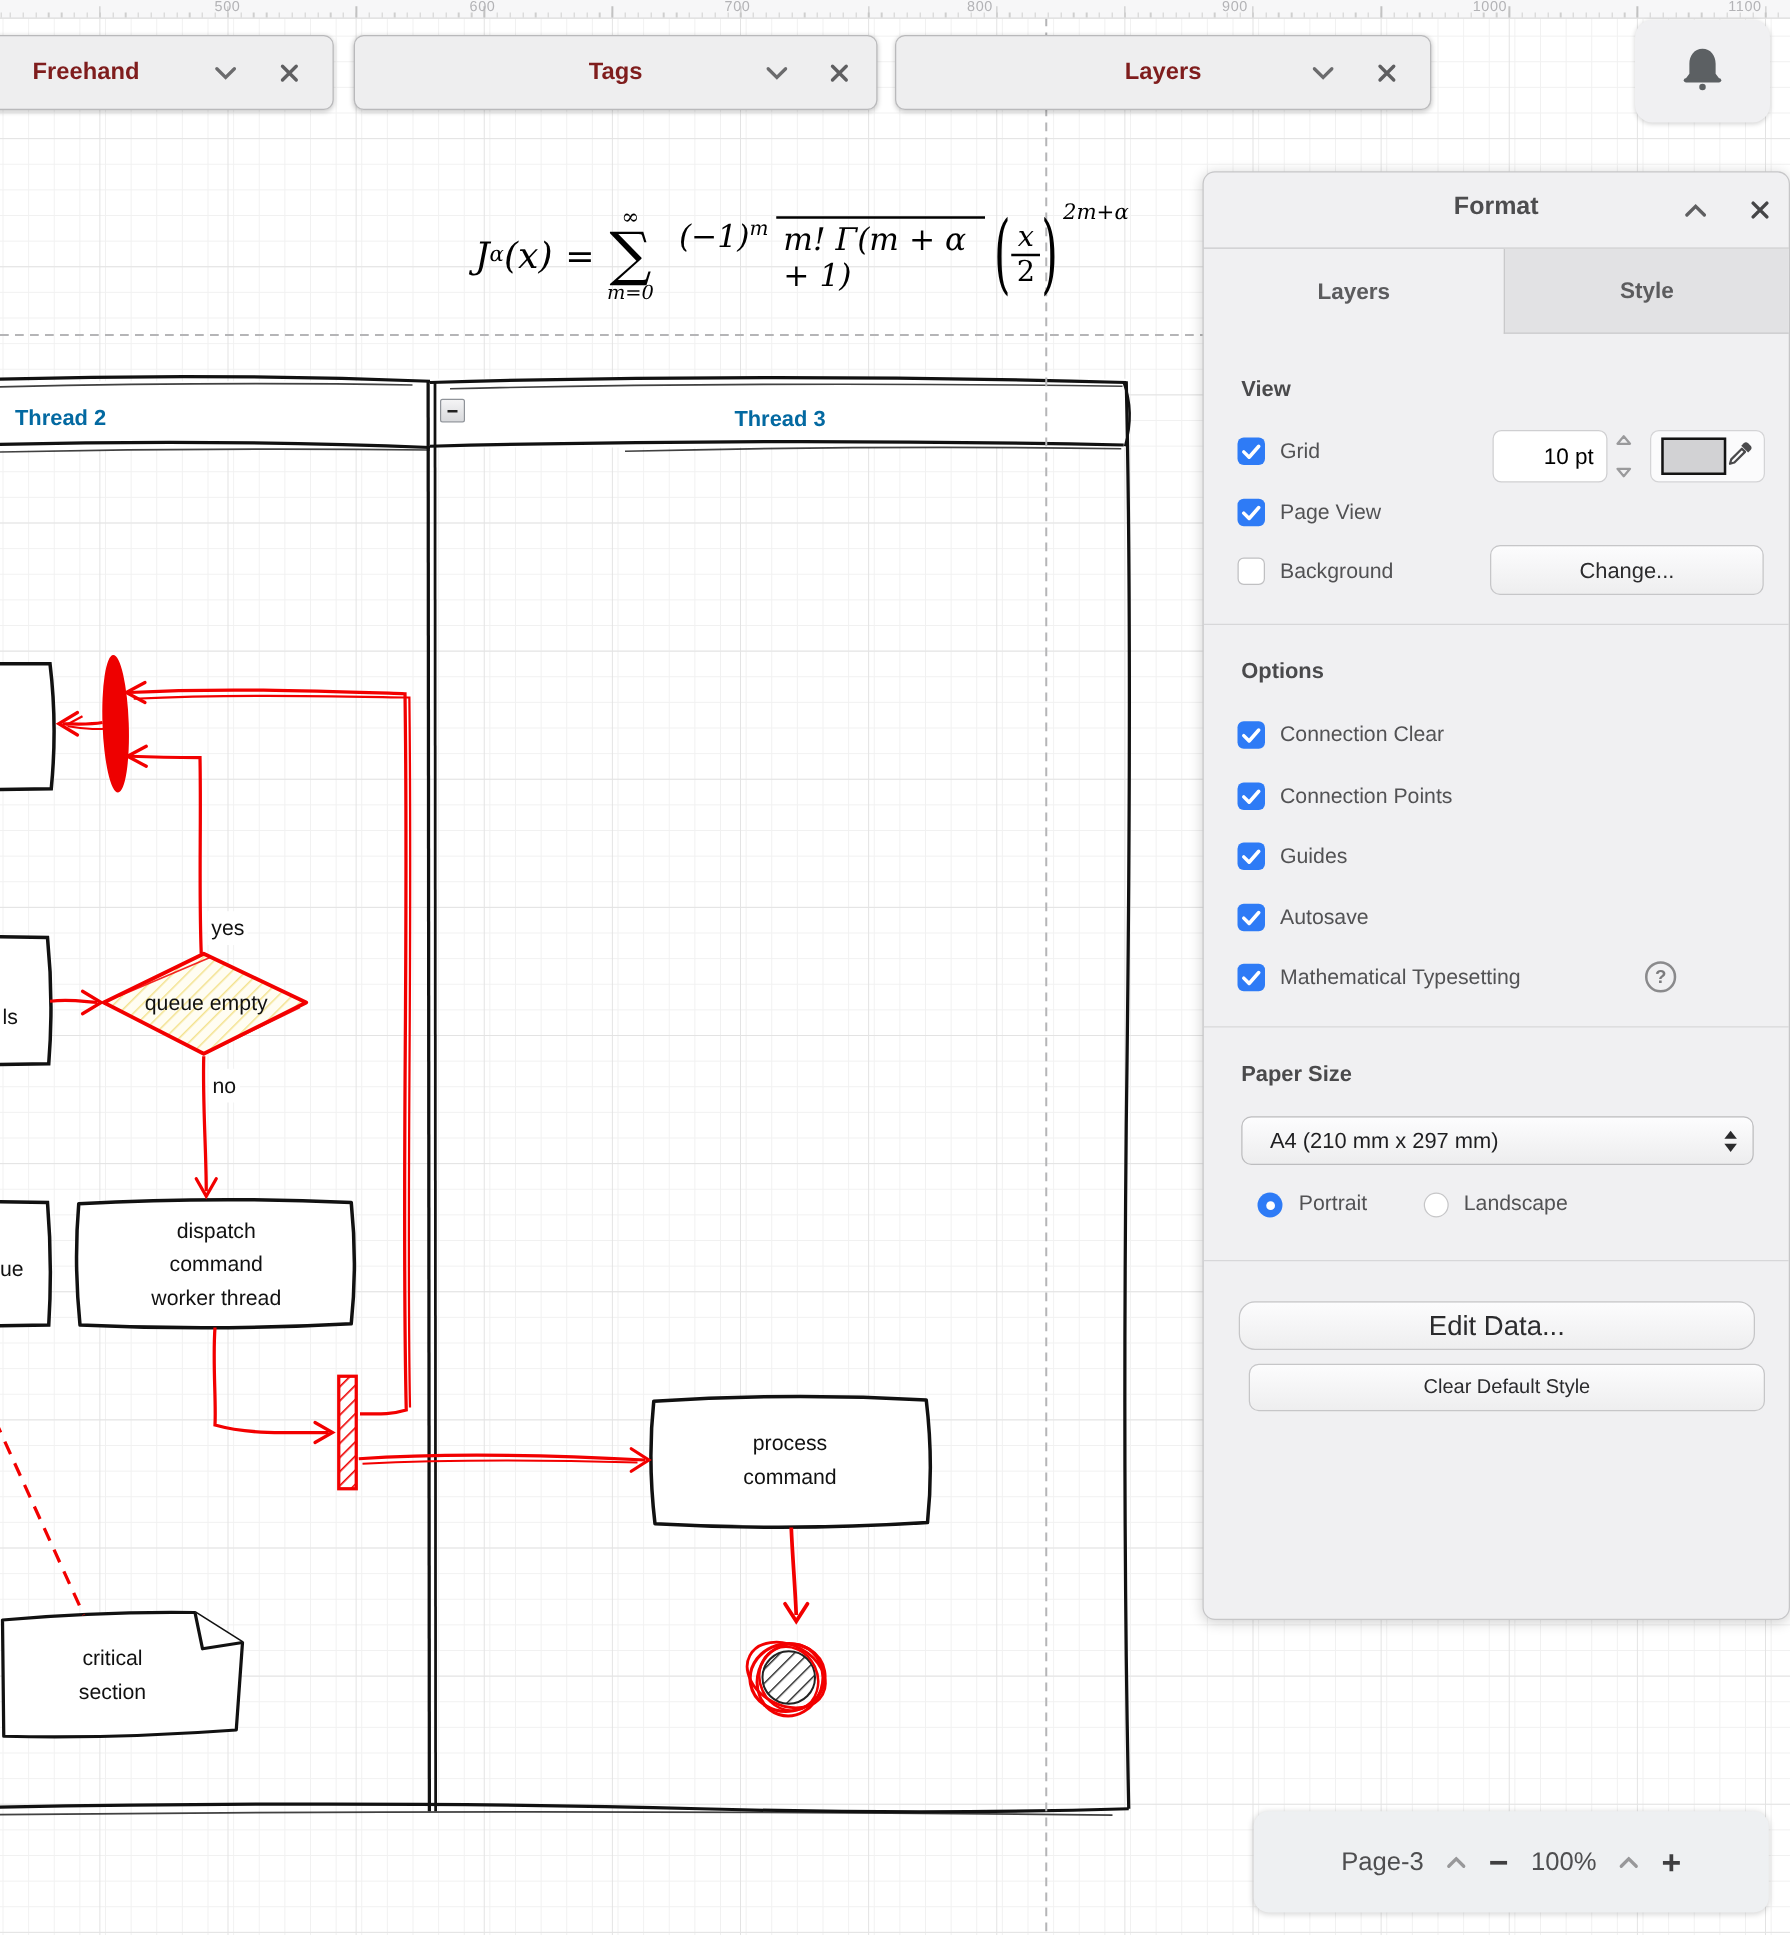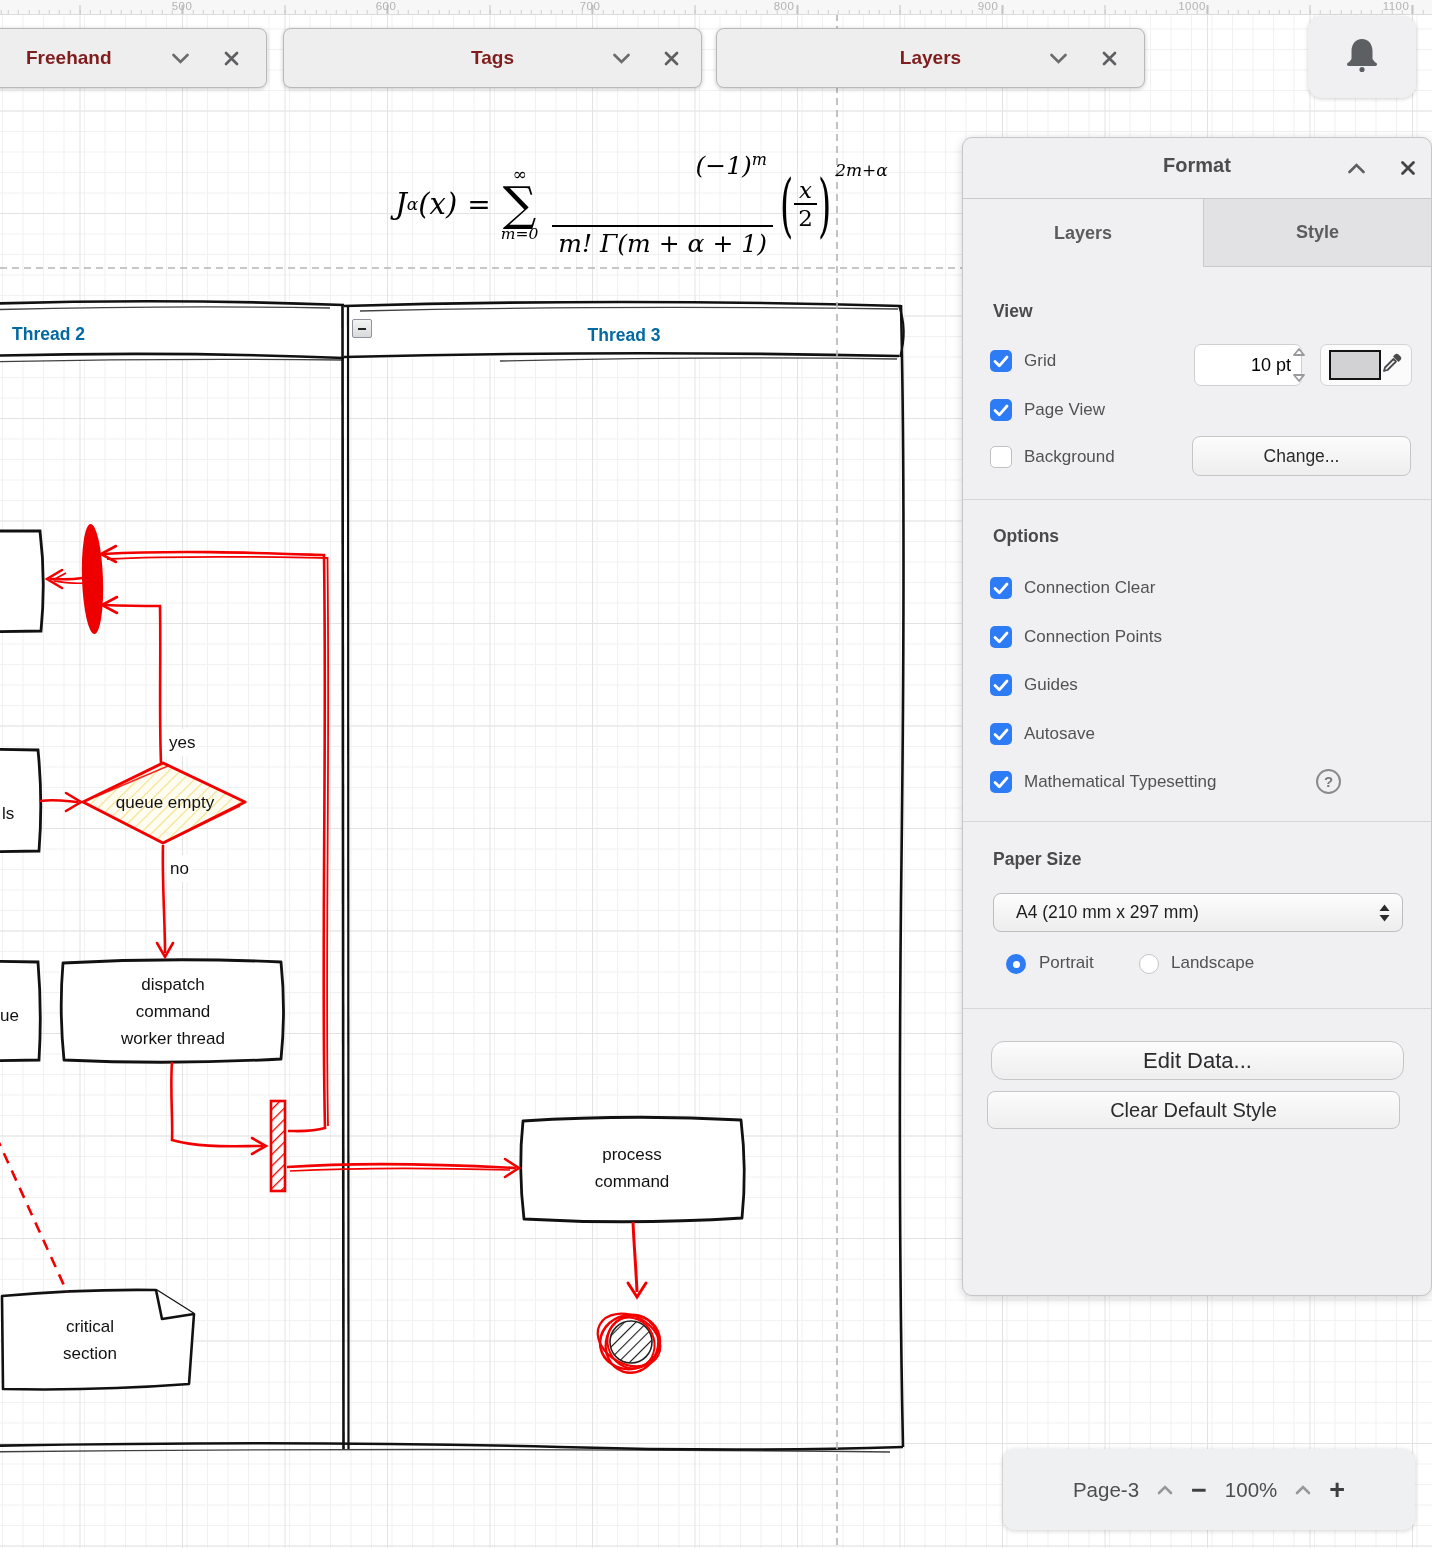--- a/index.html
+++ b/index.html
@@ -50,21 +50,21 @@
     display:flex;align-items:center;justify-content:center;
     font-family:"DejaVu Serif", serif;color:#000;}
   #formula .it{font-style:italic;}
   #formula .lhs{font-size:29px;display:flex;align-items:center;}
   #formula sub{font-size:17px;}
   #formula .eq{font-size:28px;margin:0 10px;}
   .sumstack{display:flex;flex-direction:column;align-items:center;margin-right:8px;}
   .sumstack .inf{font-size:17px;line-height:15px;}
   .sumstack .sigma{font-size:47px;line-height:44px;}
   .sumstack .under{font-size:15.5px;line-height:16px;font-style:italic;}
-  .frac{display:inline-flex;flex-direction:column;align-items:flex-end;margin:0 6px;gap:42px;}
+  .frac{display:inline-flex;align-items:flex-start;margin:0 6px;}
   .frac .top{font-size:25px;padding:0 6px 2px;}
   .frac .bot{font-size:25px;border-top:2px solid #000;padding:2px 6px 0;}
   .frac sup{font-size:16px;}
   .paren{font-size:34px;transform:scaleY(2.05);font-weight:400;margin:0 1px;}
   .minifrac{display:inline-flex;flex-direction:column;align-items:center;}
   .minifrac .top{font-size:23px;line-height:24px;padding:0 4px 1px;}
   .minifrac .bot{font-size:23px;line-height:24px;border-top:2px solid #000;padding:1px 4px 0;}
   .outer-exp{font-size:17px;position:relative;top:-34px;left:3px;font-style:italic;}
   
   .float-panel{
@@ -100,21 +100,21 @@
   .checkbox{position:absolute;width:22px;height:22px;border-radius:5px;cursor:pointer;}
   .checkbox.on{background:#2e7bf6;}
   .checkbox.off{background:#fff;border:1.5px solid #c0c0c2;box-sizing:border-box;}
   .radio{position:absolute;width:20px;height:20px;border-radius:50%;cursor:pointer;box-sizing:border-box;}
   .radio.on{background:#2e7bf6;}
   .radio.on::after{content:"";position:absolute;left:6.5px;top:6.5px;width:7px;height:7px;border-radius:50%;background:#fff;}
   .radio.off{background:#fff;border:1.5px solid #c6c6c8;}
   .fp-btn{position:absolute;background:linear-gradient(#fcfcfd,#eeeeef);
     border:1px solid #c6c6c8;border-radius:8px;color:#2b2b2d;font-size:17.5px;
     display:flex;align-items:center;justify-content:center;cursor:pointer;}
-  #grid-size-wrap{position:absolute;left:231px;top:206px;width:108px;height:42px;}
+  #grid-size-wrap{position:absolute;left:231px;top:206px;width:92px;height:42px;}
   #grid-size-input{width:100%;height:100%;box-sizing:border-box;border:1px solid #cfcfd1;border-radius:7px;
     font-size:18px;color:#000;text-align:right;padding-right:10px;font-family:"Liberation Sans",sans-serif;background:#fff;}
   #grid-stepper{position:absolute;left:327px;top:209px;width:18px;height:36px;display:flex;flex-direction:column;
     align-items:center;justify-content:space-between;cursor:pointer;}
   #grid-color-wrap{position:absolute;left:357px;top:206px;width:92px;height:42px;background:#fbfbfc;
     border:1px solid #d4d4d6;border-radius:7px;display:flex;align-items:center;padding:0 8px;box-sizing:border-box;justify-content:space-between;}
   #grid-color-swatch{width:48px;height:26px;background:#d2d2d4;border:2px solid #141414;cursor:pointer;}
   .help-circle{position:absolute;width:25px;height:25px;border-radius:50%;border:2px solid #8a8a8c;
     box-sizing:border-box;display:flex;align-items:center;justify-content:center;
     font-size:15px;font-weight:bold;color:#7a7a7c;cursor:pointer;}
@@ -500,21 +500,21 @@
     </span>
   </div>
   <span class="radio on" style="left:43px;top:816px;"></span>
   <span class="fp-label" style="left:76px;top:815px;">Portrait</span>
   <span class="radio off" style="left:176px;top:816px;"></span>
   <span class="fp-label" style="left:208px;top:815px;">Landscape</span>
 
   <div class="fp-divider" style="top:870px;"></div>
 
   <button class="fp-btn" style="left:28px;top:903px;width:413px;height:39px;font-size:22px;border-radius:13px;">Edit Data...</button>
-  <button class="fp-btn" style="left:24px;top:953px;width:413px;height:38px;font-size:20px;">Clear Default Style</button>
+  <button class="fp-btn" style="left:36px;top:953px;width:413px;height:38px;font-size:16px;">Clear Default Style</button>
 </div>
 
 <div id="page-controls" class="abs">
   <span class="txt clickable">Page-3</span>
   <span class="chev">
     <svg width="16" height="10" viewBox="0 0 16 10">
         <polyline points="2,8 8,2 14,8" fill="none" stroke="#98989a" stroke-width="2.6" stroke-linecap="round"></polyline>
       </svg>
   </span>
   <span class="sym">−</span>

